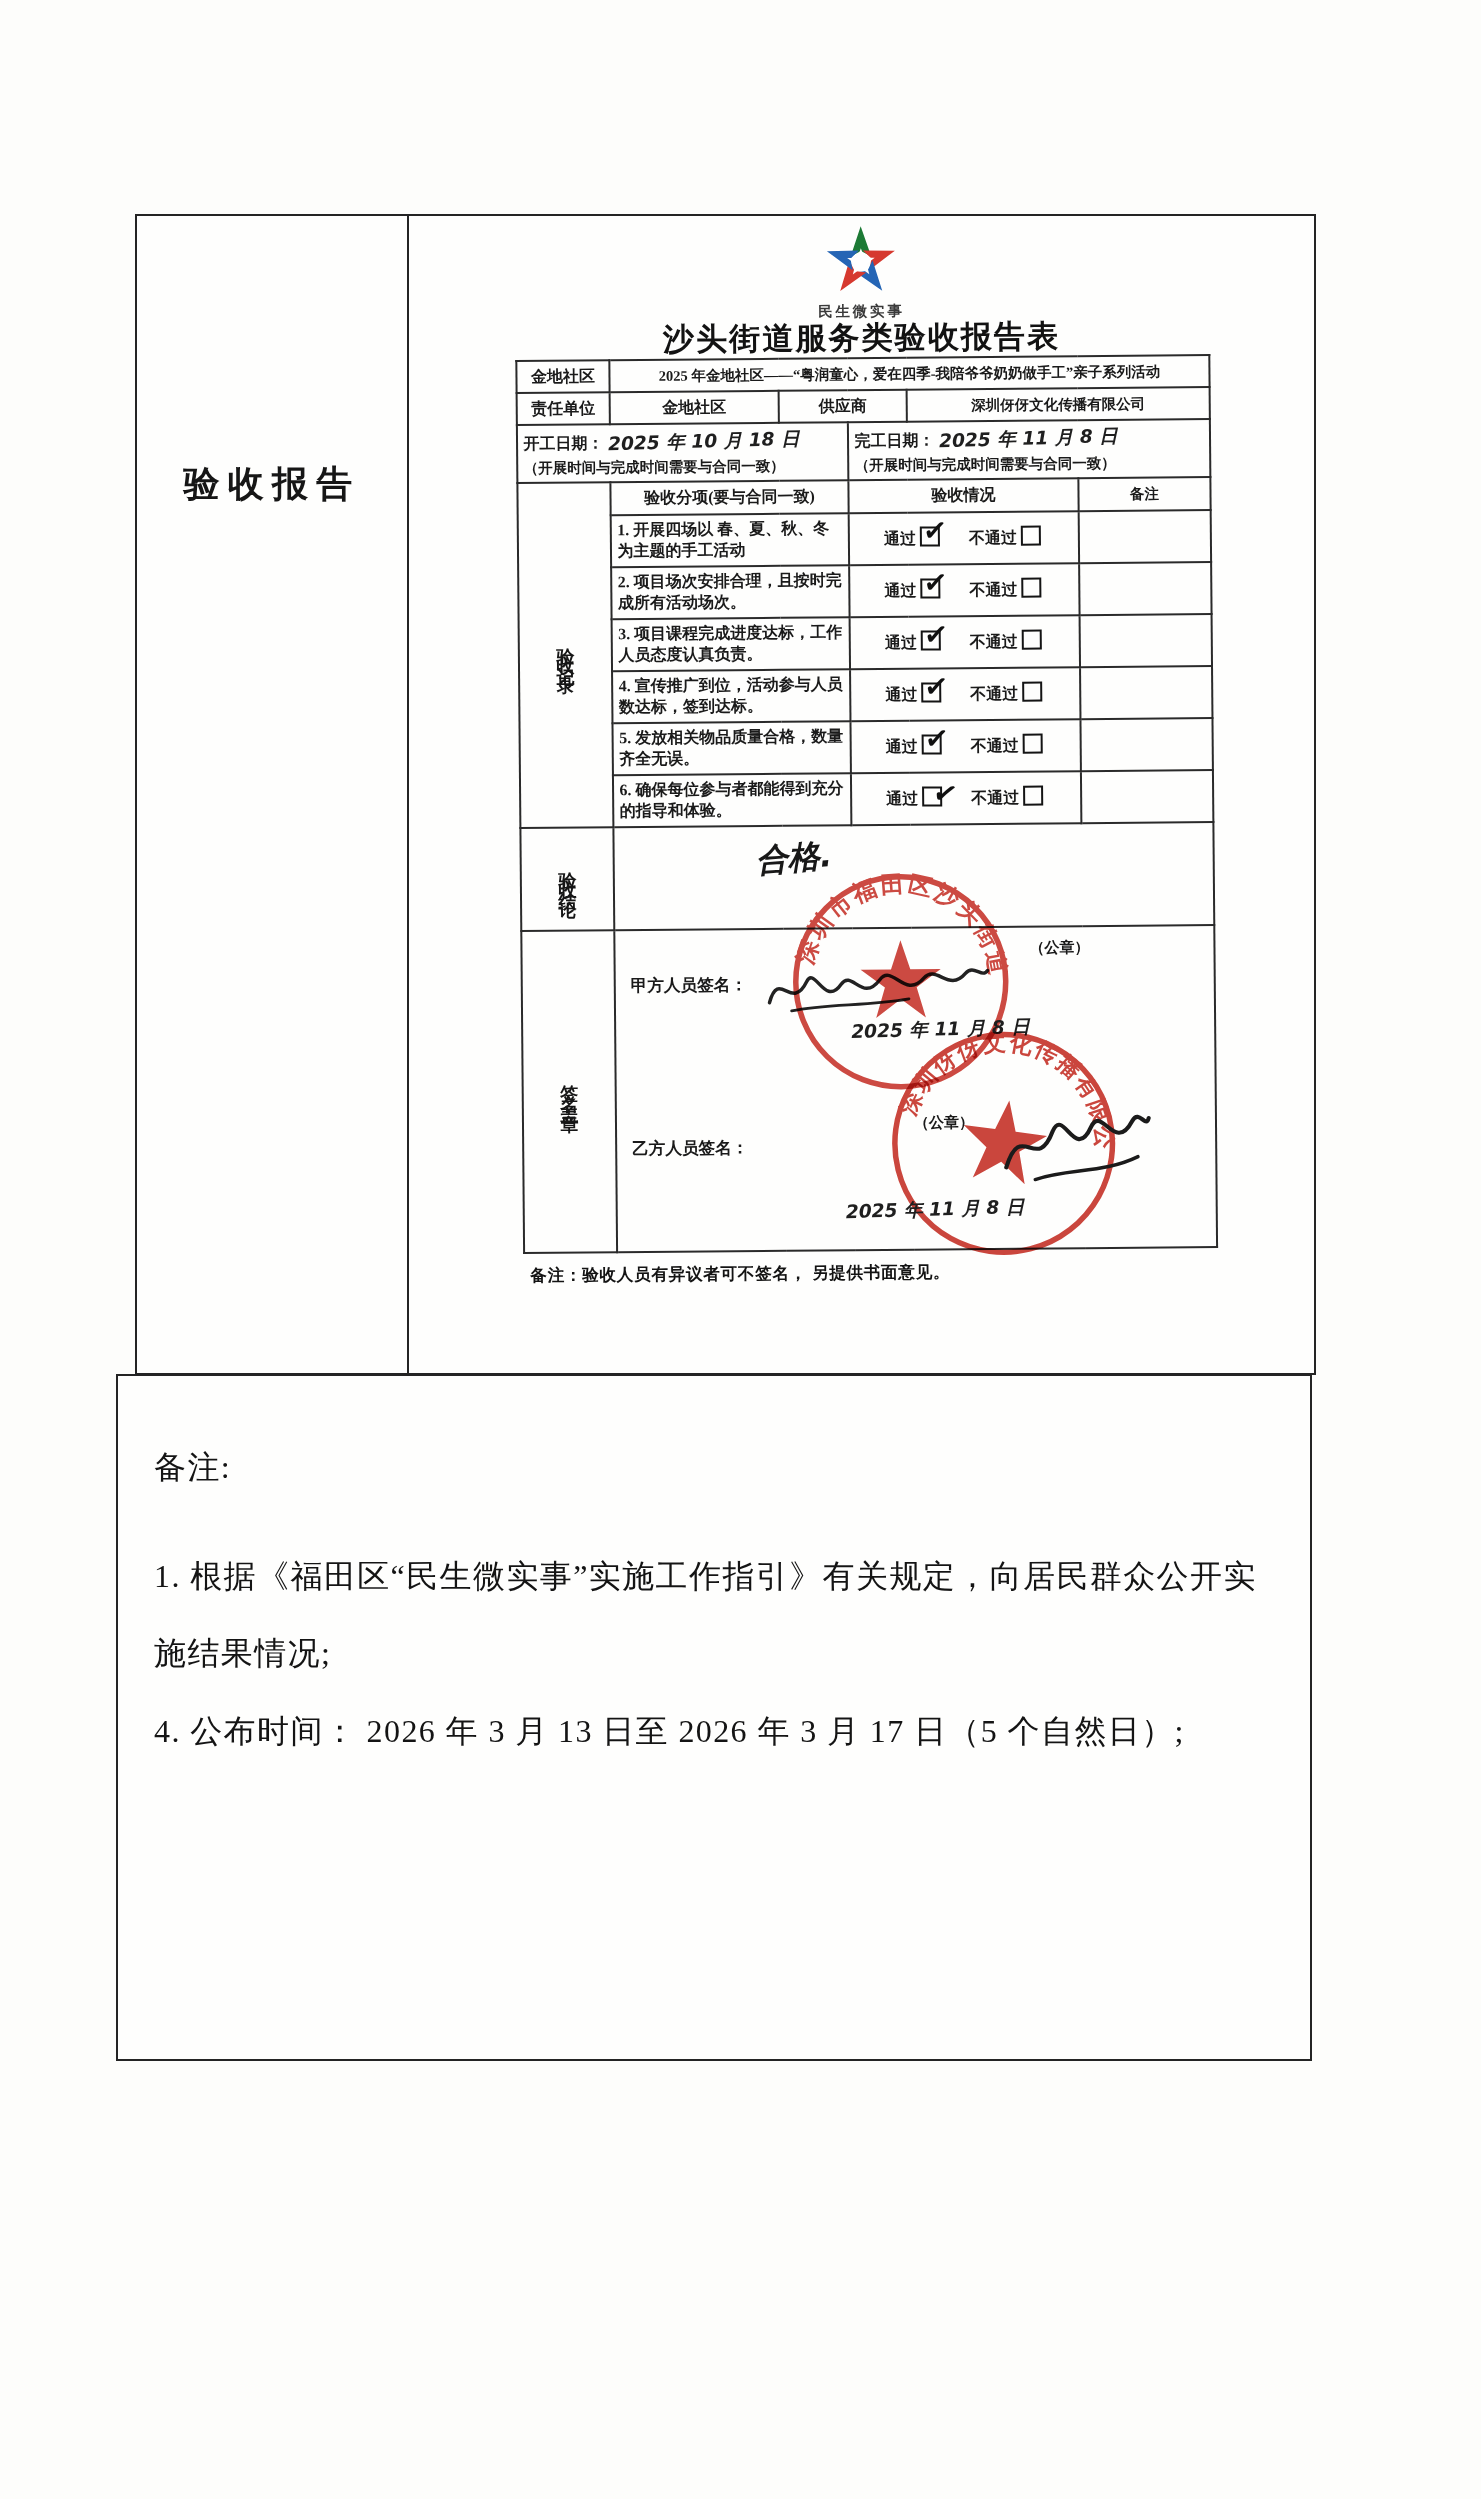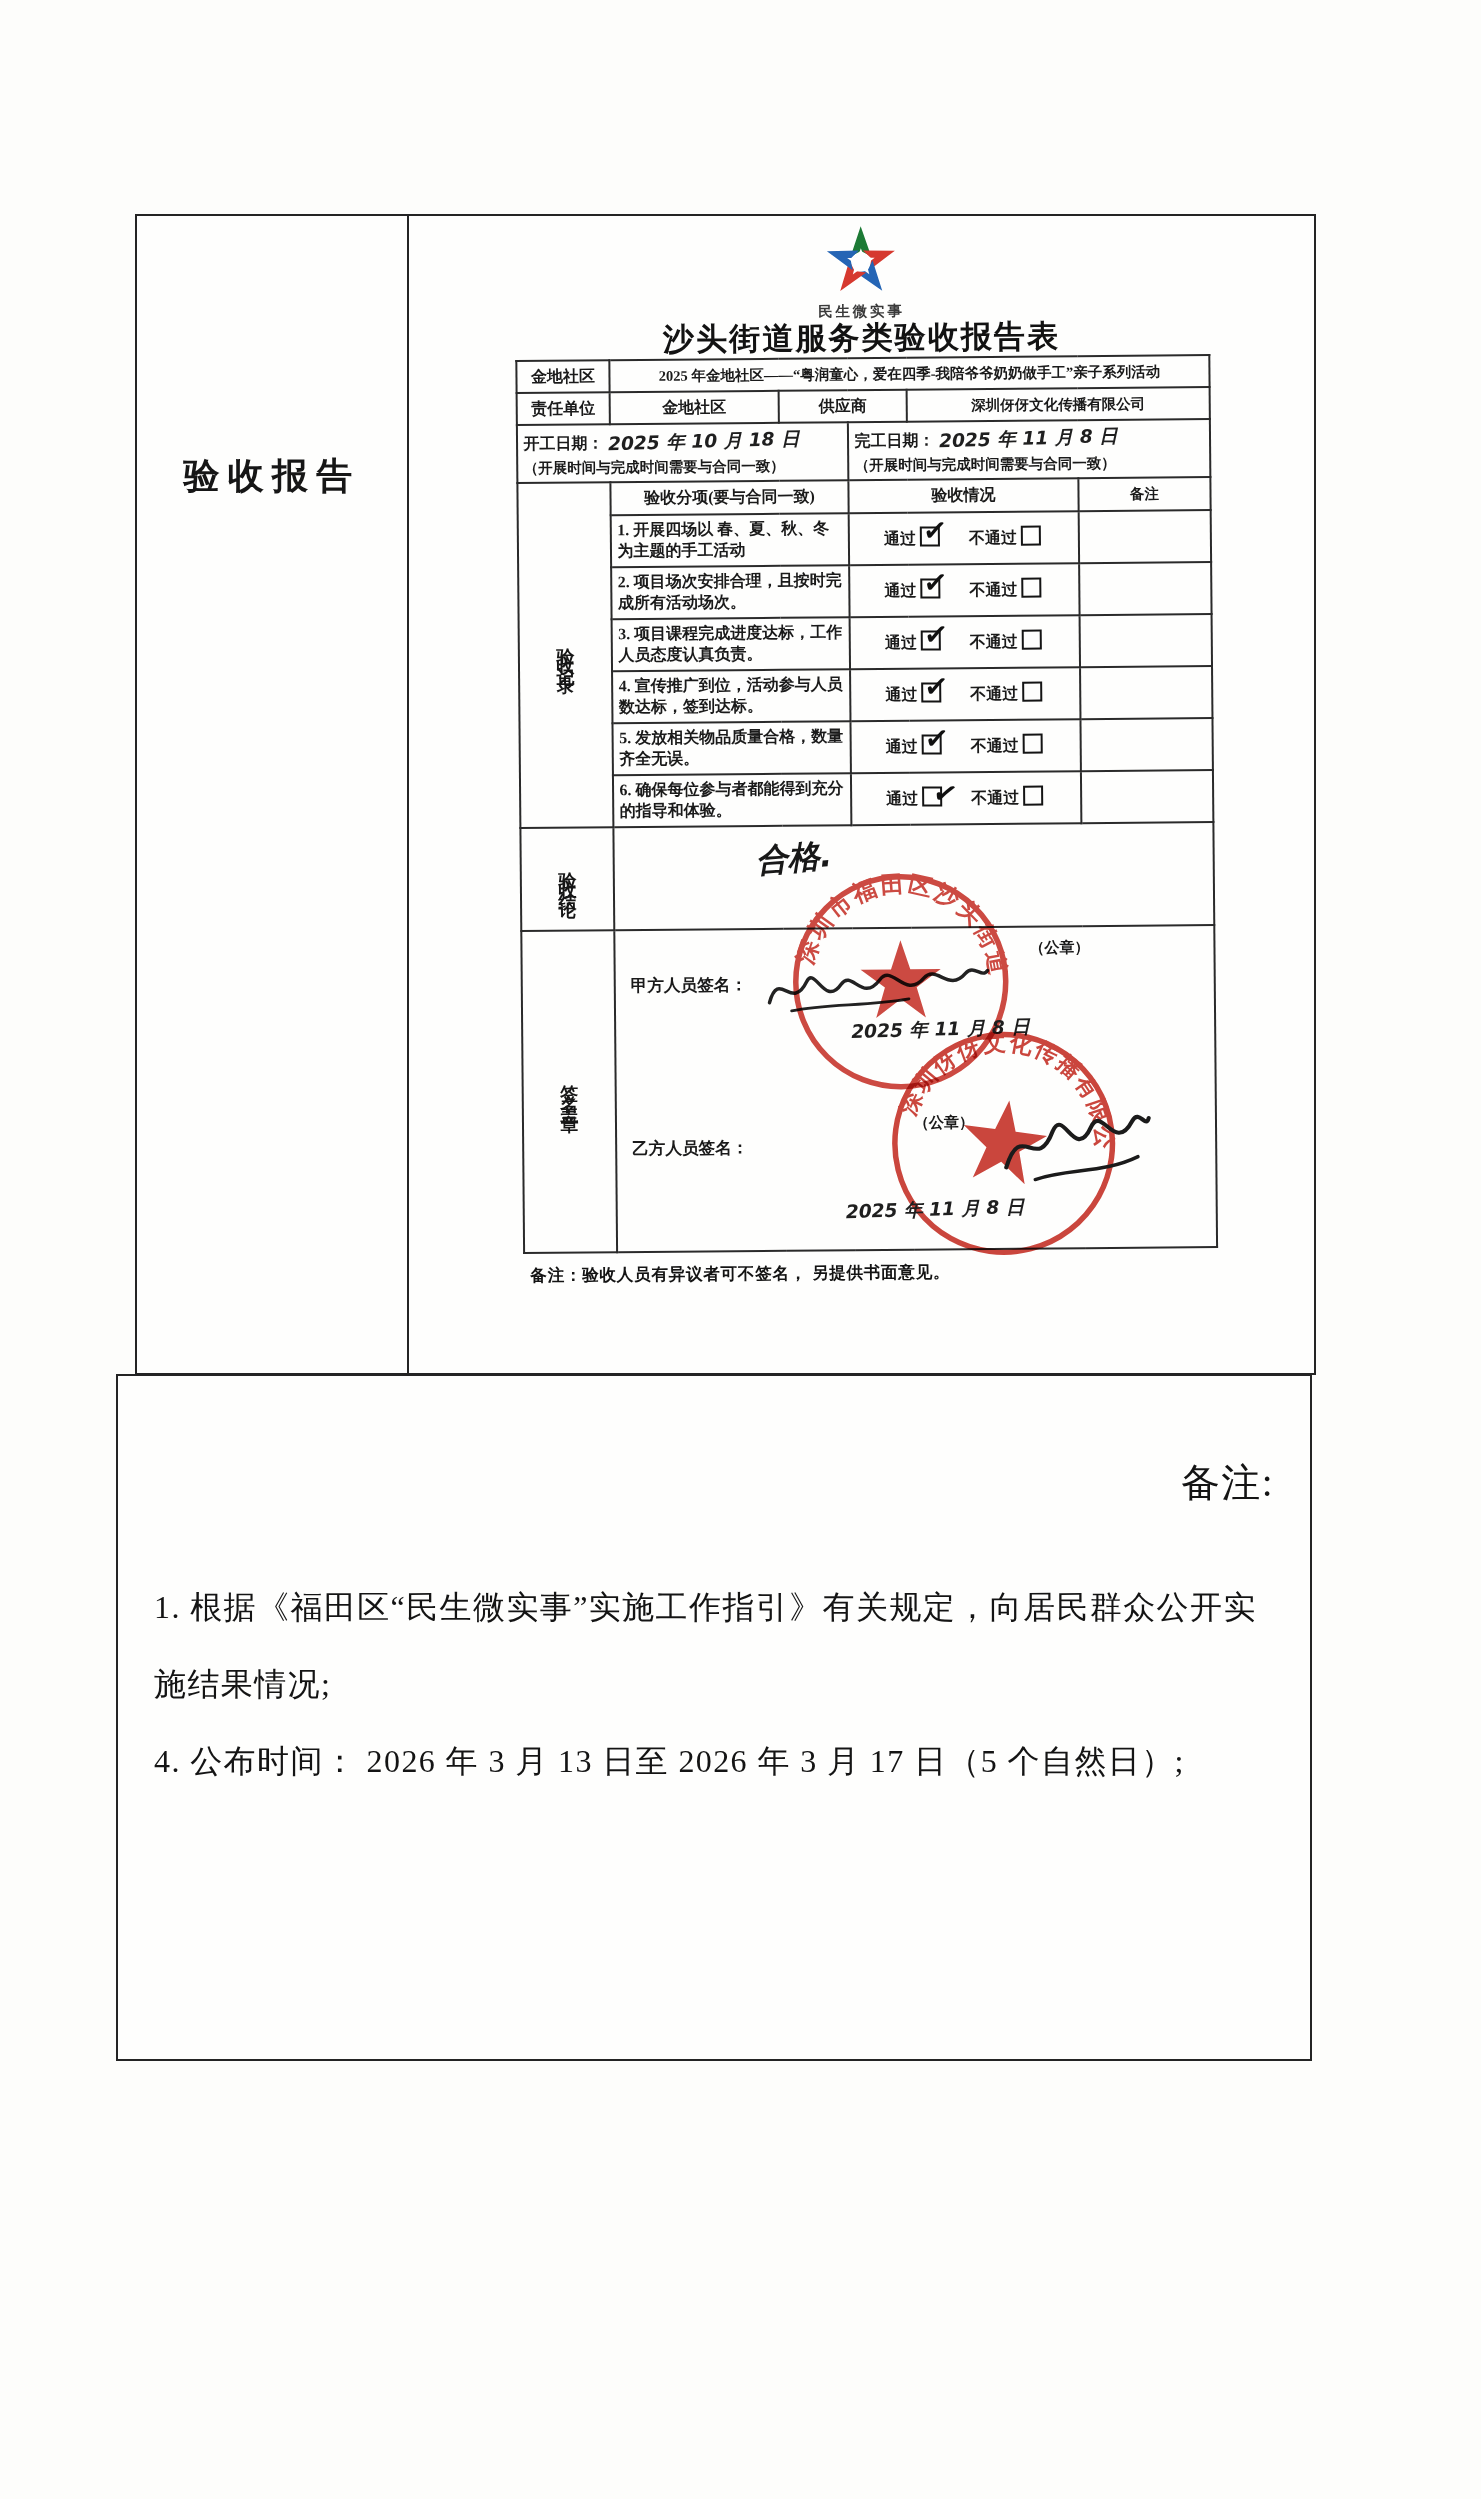--- a/index.html
+++ b/index.html
@@ -14,29 +14,29 @@
   
   .outer-top{
     position:absolute;left:135px;top:214px;width:1177px;height:1157px;
     border:2.8px solid #242424;background:#fefefd;
   }
   .outer-left-cell{
     position:absolute;left:0;top:0;width:270px;height:100%;
     border-right:2.8px solid #242424;
   }
   .report-label{
-    position:absolute;left:0;top:236px;width:100%;
+    position:absolute;left:0;top:244px;width:100%;
     text-align:center;font-size:36px;font-weight:bold;letter-spacing:8.3px;color:#161616;
   }
   .outer-bottom{
     position:absolute;left:116px;top:1374px;width:1196px;height:687px;
     border:2.8px solid #242424;background:#fefefd;
     padding:21px 36px;box-sizing:border-box;
   }
-  .notes-title{font-size:39px;line-height:2.4;letter-spacing:1.4px;color:#141414;text-align:right;}
+  .notes-title{font-size:32px;line-height:2.4;letter-spacing:1.4px;color:#141414;}
   .note-line{font-size:32px;line-height:2.42;letter-spacing:1.4px;color:#141414;margin:0;}
 
   
   .inner-form{
     position:absolute;left:483px;top:219px;width:779px;height:1117px;
     transform:rotate(-0.5deg);
   }
   .logo-wrap{position:absolute;left:34px;top:0;width:693px;text-align:center;}
   .logo-star{display:inline-block;}
   .logo-text{font-size:14.5px;font-weight:bold;color:#3a3a3a;letter-spacing:2.8px;margin-top:1.4px;}

